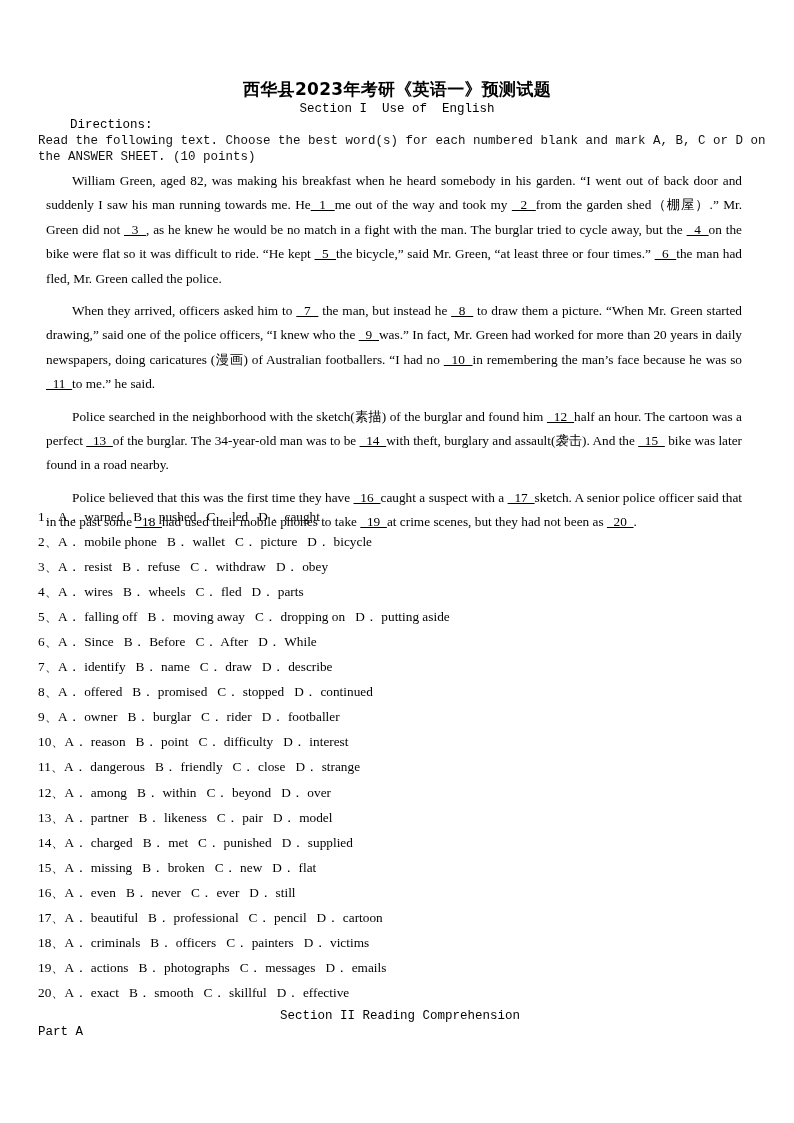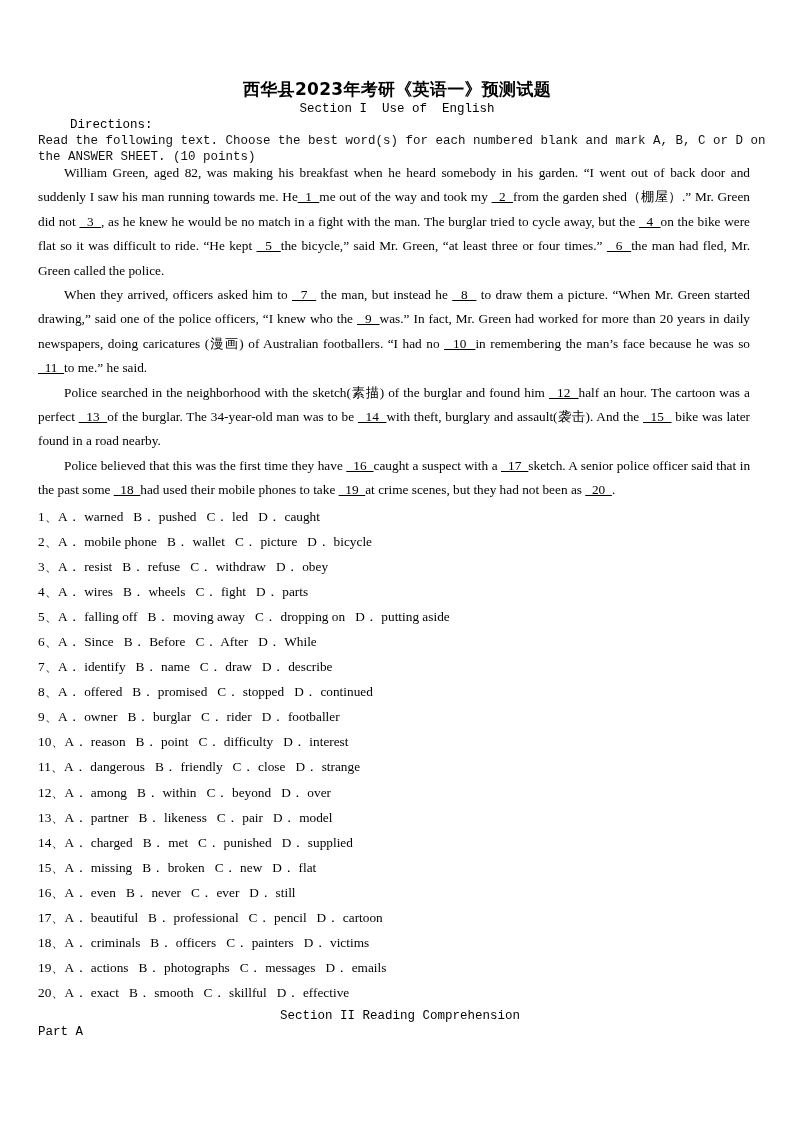--- a/index.html
+++ b/index.html
@@ -11,21 +11,21 @@
   }
   .mono { font-family: "Liberation Mono", "DejaVu Sans Mono", monospace; font-size: 12.5px; }
   .subtitle { position: absolute; left: 0; width: 794px; top: 102px; text-align: center; white-space: pre; }
   .directions-label { position: absolute; left: 38px; top: 118px; margin-left: 32px; }
   .directions-text { position: absolute; left: 38px; top: 134px; width: 740px; line-height: 15.5px; color: #111; }
   .passage {
     position: absolute; left: 38px; top: 161px; width: 712px;
     font-family: "Liberation Serif", "DejaVu Serif", serif; font-size: 13.3px; line-height: 24.4px;
     text-align: justify;
   }
-  .passage p { margin: 0; text-indent: 26px; }
+  .passage p { margin: 8px; text-indent: 26px; }
   .blank { text-decoration: underline; white-space: pre; }
   .options {
     position: absolute; left: 38px; top: 504px;
     font-family: "Liberation Serif", "DejaVu Serif", serif; font-size: 13.3px;
   }
   .opt-row { height: 25.05px; line-height: 25.05px; white-space: pre; }
   .opt-num { }
   .opt-letter { margin-left: 0; }
   .opt-gap { display: inline-block; width: 10px; }
   .section2 { position: absolute; left: 0; width: 794px; top: 1009px; text-align: center; padding-left: 0px; }
@@ -45,21 +45,21 @@
       <p><span>William Green, aged 82, was making his breakfast when he heard somebody in his garden. “I went out of back door and suddenly I saw his man running towards me. He</span><span class="blank">  1  </span><span>me out of the way and took my </span><span class="blank">  2  </span><span>from the garden shed（棚屋）.” Mr. Green did not </span><span class="blank">  3  </span><span>, as he knew he would be no match in a fight with the man. The burglar tried to cycle away, but the </span><span class="blank">  4  </span><span>on the bike were flat so it was difficult to ride. “He kept </span><span class="blank">  5  </span><span>the bicycle,” said Mr. Green, “at least three or four times.” </span><span class="blank">  6  </span><span>the man had fled, Mr. Green called the police.</span></p>
       <p><span>When they arrived, officers asked him to </span><span class="blank">  7  </span><span> the man, but instead he </span><span class="blank">  8  </span><span> to draw them a picture. “When Mr. Green started drawing,” said one of the police officers, “I knew who the </span><span class="blank">  9  </span><span>was.” In fact, Mr. Green had worked for more than 20 years in daily newspapers, doing caricatures (漫画) of Australian footballers. “I had no </span><span class="blank">  10  </span><span>in remembering the man’s face because he was so </span><span class="blank">  11  </span><span>to me.” he said.</span></p>
       <p><span>Police searched in the neighborhood with the sketch(素描) of the burglar and found him </span><span class="blank">  12  </span><span>half an hour. The cartoon was a perfect </span><span class="blank">  13  </span><span>of the burglar. The 34-year-old man was to be </span><span class="blank">  14  </span><span>with theft, burglary and assault(袭击). And the </span><span class="blank">  15  </span><span> bike was later found in a road nearby.</span></p>
       <p><span>Police believed that this was the first time they have </span><span class="blank">  16  </span><span>caught a suspect with a </span><span class="blank">  17  </span><span>sketch. A senior police officer said that in the past some </span><span class="blank">  18  </span><span>had used their mobile phones to take </span><span class="blank">  19  </span><span>at crime scenes, but they had not been as </span><span class="blank">  20  </span><span>.</span></p>
     </div>
 
   <div class="options" id="options">
       <div class="opt-row"><span class="opt-num">1、</span><span class="opt-letter">A．</span><span> warned</span><span class="opt-gap"></span><span class="opt-letter">B．</span><span> pushed</span><span class="opt-gap"></span><span class="opt-letter">C．</span><span> led</span><span class="opt-gap"></span><span class="opt-letter">D．</span><span> caught</span></div>
       <div class="opt-row"><span class="opt-num">2、</span><span class="opt-letter">A．</span><span> mobile phone</span><span class="opt-gap"></span><span class="opt-letter">B．</span><span> wallet</span><span class="opt-gap"></span><span class="opt-letter">C．</span><span> picture</span><span class="opt-gap"></span><span class="opt-letter">D．</span><span> bicycle</span></div>
       <div class="opt-row"><span class="opt-num">3、</span><span class="opt-letter">A．</span><span> resist</span><span class="opt-gap"></span><span class="opt-letter">B．</span><span> refuse</span><span class="opt-gap"></span><span class="opt-letter">C．</span><span> withdraw</span><span class="opt-gap"></span><span class="opt-letter">D．</span><span> obey</span></div>
-      <div class="opt-row"><span class="opt-num">4、</span><span class="opt-letter">A．</span><span> wires</span><span class="opt-gap"></span><span class="opt-letter">B．</span><span> wheels</span><span class="opt-gap"></span><span class="opt-letter">C．</span><span> fight</span><span class="opt-gap"></span><span class="opt-letter">D．</span><span> parts</span></div>
+      <div class="opt-row"><span class="opt-num">4、</span><span class="opt-letter">A．</span><span> wires</span><span class="opt-gap"></span><span class="opt-letter">B．</span><span> wheels</span><span class="opt-gap"></span><span class="opt-letter">C．</span><span> fled</span><span class="opt-gap"></span><span class="opt-letter">D．</span><span> parts</span></div>
       <div class="opt-row"><span class="opt-num">5、</span><span class="opt-letter">A．</span><span> falling off</span><span class="opt-gap"></span><span class="opt-letter">B．</span><span> moving away</span><span class="opt-gap"></span><span class="opt-letter">C．</span><span> dropping on</span><span class="opt-gap"></span><span class="opt-letter">D．</span><span> putting aside</span></div>
       <div class="opt-row"><span class="opt-num">6、</span><span class="opt-letter">A．</span><span> Since</span><span class="opt-gap"></span><span class="opt-letter">B．</span><span> Before</span><span class="opt-gap"></span><span class="opt-letter">C．</span><span> After</span><span class="opt-gap"></span><span class="opt-letter">D．</span><span> While</span></div>
       <div class="opt-row"><span class="opt-num">7、</span><span class="opt-letter">A．</span><span> identify</span><span class="opt-gap"></span><span class="opt-letter">B．</span><span> name</span><span class="opt-gap"></span><span class="opt-letter">C．</span><span> draw</span><span class="opt-gap"></span><span class="opt-letter">D．</span><span> describe</span></div>
       <div class="opt-row"><span class="opt-num">8、</span><span class="opt-letter">A．</span><span> offered</span><span class="opt-gap"></span><span class="opt-letter">B．</span><span> promised</span><span class="opt-gap"></span><span class="opt-letter">C．</span><span> stopped</span><span class="opt-gap"></span><span class="opt-letter">D．</span><span> continued</span></div>
       <div class="opt-row"><span class="opt-num">9、</span><span class="opt-letter">A．</span><span> owner</span><span class="opt-gap"></span><span class="opt-letter">B．</span><span> burglar</span><span class="opt-gap"></span><span class="opt-letter">C．</span><span> rider</span><span class="opt-gap"></span><span class="opt-letter">D．</span><span> footballer</span></div>
       <div class="opt-row"><span class="opt-num">10、</span><span class="opt-letter">A．</span><span> reason</span><span class="opt-gap"></span><span class="opt-letter">B．</span><span> point</span><span class="opt-gap"></span><span class="opt-letter">C．</span><span> difficulty</span><span class="opt-gap"></span><span class="opt-letter">D．</span><span> interest</span></div>
       <div class="opt-row"><span class="opt-num">11、</span><span class="opt-letter">A．</span><span> dangerous</span><span class="opt-gap"></span><span class="opt-letter">B．</span><span> friendly</span><span class="opt-gap"></span><span class="opt-letter">C．</span><span> close</span><span class="opt-gap"></span><span class="opt-letter">D．</span><span> strange</span></div>
       <div class="opt-row"><span class="opt-num">12、</span><span class="opt-letter">A．</span><span> among</span><span class="opt-gap"></span><span class="opt-letter">B．</span><span> within</span><span class="opt-gap"></span><span class="opt-letter">C．</span><span> beyond</span><span class="opt-gap"></span><span class="opt-letter">D．</span><span> over</span></div>
       <div class="opt-row"><span class="opt-num">13、</span><span class="opt-letter">A．</span><span> partner</span><span class="opt-gap"></span><span class="opt-letter">B．</span><span> likeness</span><span class="opt-gap"></span><span class="opt-letter">C．</span><span> pair</span><span class="opt-gap"></span><span class="opt-letter">D．</span><span> model</span></div>
       <div class="opt-row"><span class="opt-num">14、</span><span class="opt-letter">A．</span><span> charged</span><span class="opt-gap"></span><span class="opt-letter">B．</span><span> met</span><span class="opt-gap"></span><span class="opt-letter">C．</span><span> punished</span><span class="opt-gap"></span><span class="opt-letter">D．</span><span> supplied</span></div>

